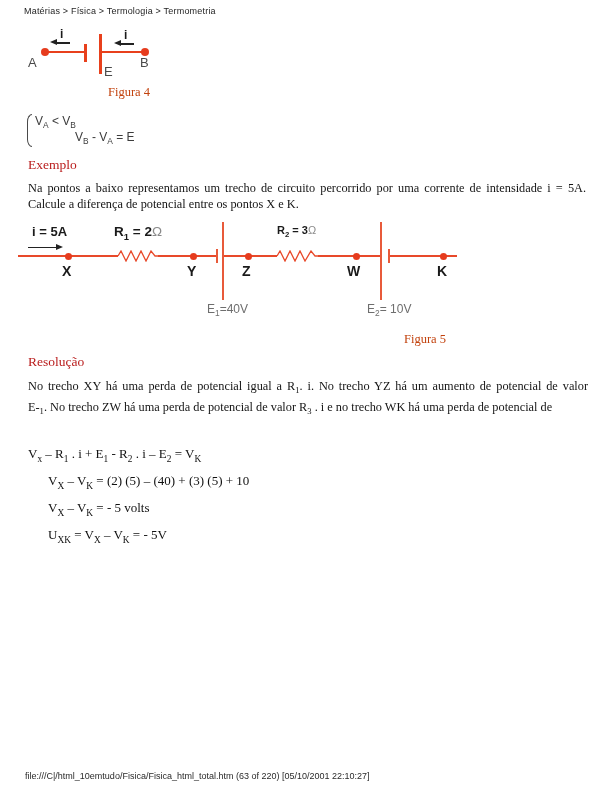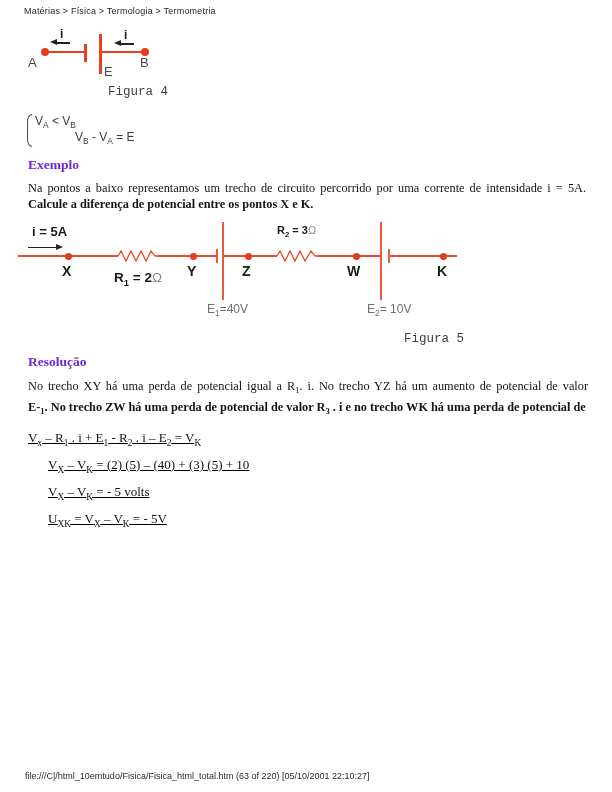--- a/index.html
+++ b/index.html
@@ -30,21 +30,21 @@
     font-family:"Liberation Sans", sans-serif; font-weight:bold;
     color:#1a1a1a; white-space:nowrap;
   }
   .node-label { font-size:14px; }
   .ab-label { font-family:"Liberation Sans", sans-serif; font-size:13px; color:#4a4a4a; }
   .gray-label {
     font-family:"Liberation Sans", sans-serif; font-size:12px; color:#6e6e6e;
     white-space:nowrap;
   }
   .caption {
-    font-family:Liberation Mono, monospace; font-size:12.5px; color:#404040;
+    font-family:Liberation Serif, serif; font-size:12.5px; color:#c2410c;
     white-space:nowrap;
   }
   .omega { color:#8a8a8a; font-weight:normal; }
 
   
   .shaft { background:#222; height:1.5px; }
   .tri-left {
     width:0; height:0; border-right:7px solid #222;
     border-top:3.5px solid transparent; border-bottom:3.5px solid transparent;
   }
@@ -60,24 +60,24 @@
     border-bottom:1.2px solid #4a4a4a;
     border-radius:6px 0 0 6px / 9px 0 0 9px;
   }
   .sys-line {
     font-family:"Liberation Sans", sans-serif; font-size:12px; color:#3c3c3c;
     white-space:nowrap;
   }
   .sys-line sub, .fig-label sub, .gray-label sub { font-size:0.7em; }
 
   
-  .heading { font-size:13.5px; font-weight:bold; color:#6d28d9; }
+  .heading { font-size:13.5px; font-weight:normal; color:#b91c1c; }
   .para { width:558px; font-size:12.3px; color:#141414; }
   .para .pline { text-align:justify; text-align-last:justify; line-height:15.5px; }
-  .para .pline:last-child { text-align-last:left;font-weight:bold; }
+  .para .pline:last-child { text-align-last:left; }
   .para2 .pline { line-height:17px; }
   .para sub { font-size:0.7em; }
 
   
   .eq {
     font-size:13px; color:#111; height:27px; white-space:nowrap;
     font-family:"Liberation Serif", serif;
   }
   .eq sub { font-size:0.72em; }
   .eq.indent { padding-left:20px; }
@@ -149,41 +149,41 @@
     <div class="abs dot" style="left:64.5px;  top:252.5px; width:7px; height:7px;"></div>
     <div class="abs dot" style="left:189.5px; top:252.5px; width:7px; height:7px;"></div>
     <div class="abs dot" style="left:244.5px; top:252.5px; width:7px; height:7px;"></div>
     <div class="abs dot" style="left:352.5px; top:252.5px; width:7px; height:7px;"></div>
     <div class="abs dot" style="left:439.5px; top:252.5px; width:7px; height:7px;"></div>
 
     <div class="abs shaft" style="left:28px; top:246.5px; width:28px;"></div>
     <div class="abs tri-right" style="left:56px; top:243.5px;"></div>
 
     <div class="abs fig-label" style="left:32px; top:224px; font-size:13px;">i = 5A</div>
-    <div class="abs fig-label" style="left:114px; top:224px; font-size:13.5px;margin-top:46px;"><span>R<sub>1</sub> = 2</span><span class="omega">Ω</span></div>
+    <div class="abs fig-label" style="left:114px; top:224px; font-size:13.5px;"><span>R<sub>1</sub> = 2</span><span class="omega">Ω</span></div>
     <div class="abs fig-label" style="left:277px; top:224px; font-size:11px;"><span>R<sub>2</sub> = 3</span><span class="omega">Ω</span></div>
 
     <div class="abs fig-label node-label" style="left:62px;  top:263px;">X</div>
     <div class="abs fig-label node-label" style="left:187px; top:263px;">Y</div>
     <div class="abs fig-label node-label" style="left:242px; top:263px;">Z</div>
     <div class="abs fig-label node-label" style="left:347px; top:263px;">W</div>
     <div class="abs fig-label node-label" style="left:437px; top:263px;">K</div>
 
     <div class="abs gray-label" style="left:207px; top:302px;">E<sub>1</sub>=40V</div>
     <div class="abs gray-label" style="left:367px; top:302px;">E<sub>2</sub>= 10V</div>
     <div class="abs caption" style="left:404px; top:332px;">Figura 5</div>
   </div>
 
   <div class="abs heading" style="left:28px; top:354px;">Resolução</div>
   <div class="abs para para2" style="left:28px; top:378px; width:560px;">
     <div class="pline">No trecho XY há uma perda de potencial igual a R<sub>1</sub>. i. No trecho YZ há um aumento de potencial de valor</div>
     <div class="pline">E-<sub>1</sub>. No trecho ZW há uma perda de potencial de valor R<sub>3</sub> . i e no trecho WK há uma perda de potencial de</div>
   </div>
 
-  <div class="abs" style="left:28px; top:430px;text-decoration:underline;">
+  <div class="abs" style="left:28px; top:446px;">
     <div class="eq">V<sub>x</sub> – R<sub>1</sub> . i + E<sub>1</sub> - R<sub>2</sub> . i – E<sub>2</sub> = V<sub>K</sub></div>
     <div class="eq indent">V<sub>X</sub> – V<sub>K</sub> = (2) (5) – (40) + (3) (5) + 10</div>
     <div class="eq indent">V<sub>X</sub> – V<sub>K</sub> = - 5 volts</div>
     <div class="eq indent">U<sub>XK</sub> = V<sub>X</sub> – V<sub>K</sub> = - 5V</div>
   </div>
 
   <div class="abs footer" style="left:25px; top:771px;">file:///C|/html_10emtudo/Fisica/Fisica_html_total.htm (63 of 220) [05/10/2001 22:10:27]</div>
 
 </div>
 

